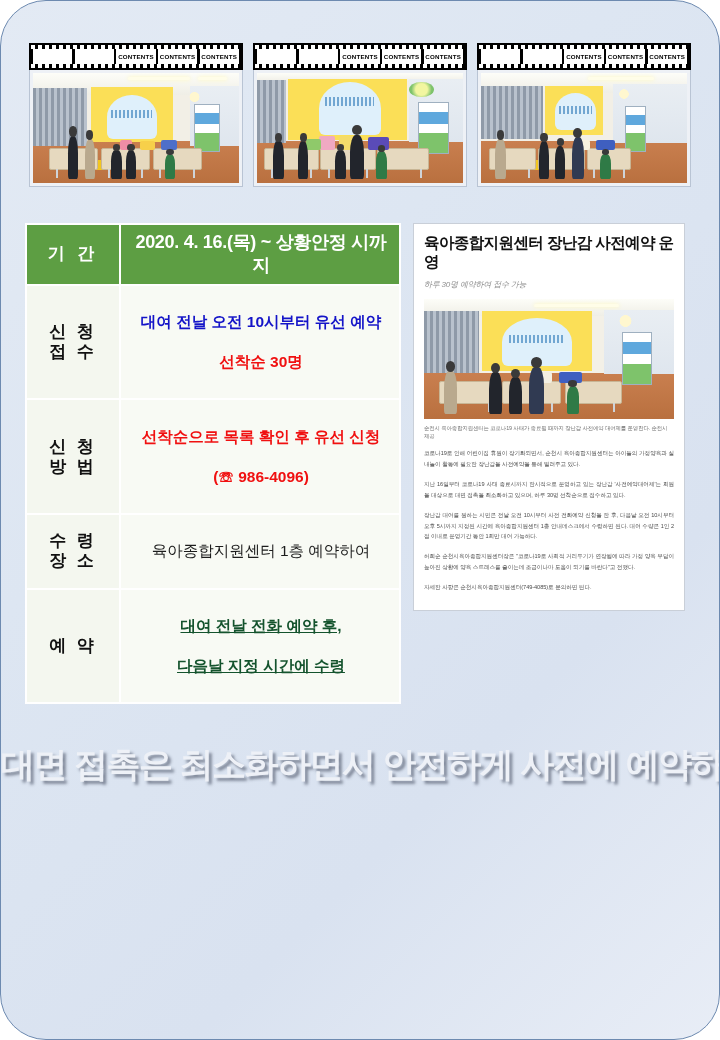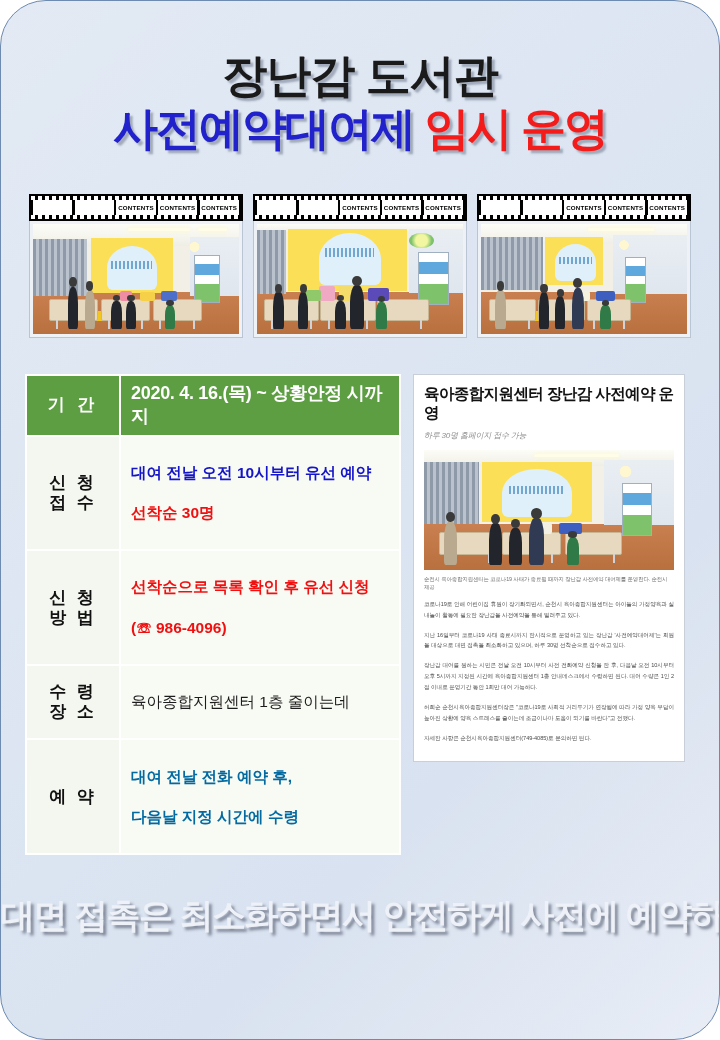--- a/index.html
+++ b/index.html
@@ -154,20 +154,21 @@
   .info-table {
     width: 376px;
     border-collapse: collapse;
     background: #f6f8f2;
     table-layout: fixed;
   }
   .info-table td {
     border: 2px solid #ffffff;
     padding: 6px 8px;
     vertical-align: middle;
+    text-align: center;
   }
   .info-table td.lab {
     width: 76px;
     text-align: center;
     font-size: 17px;
     font-weight: bold;
     color: #111;
     letter-spacing: 3px;
     line-height: 1.18;
     white-space: pre-line;
@@ -184,21 +185,21 @@
   }
   .row-head td.lab { color: #fff; font-size: 17px; letter-spacing: 4px; }
   .row-head td.val { color: #fff; font-size: 18px; font-weight: bold; letter-spacing: -0.3px; }
   .shade-a td.lab { background: #f4f7ef; }
   .shade-a td.val { background: #f8faf4; margin-left: 19px; }
   .shade-b td.lab { background: #dbe5cb; }
   .shade-b td.val { background: #dfe8d2; }
   .v-blue   { color: #1414c8; font-weight: bold; }
   .v-red    { color: #f01010; font-weight: bold; }
   .v-plain  { color: #1c1c1c; font-weight: normal; }
-  .v-under  { color: #0369a1; font-weight: bold; }
+  .v-under  { color: #14532d; font-weight: bold; text-decoration: underline; }
 
   
   .article {
     width: 272px;
     background: #ffffff;
     border: 1px solid #c9cfd8;
     padding: 9px 10px 8px;
     box-sizing: border-box;
   }
   .art-head {
@@ -252,27 +253,20 @@
     letter-spacing: -1.5px;
     text-shadow: 3px 3px 3px rgba(108,116,134,.85);
     white-space: nowrap;
   }
 </style>
 </head>
 <body>
 
 <div id="poster">
 
-  <div class="title-block">
-    <div class="title-line1">장난감 도서관</div>
-    <div class="title-line2">
-      <span class="title-blue">사전예약대여제</span>
-      <span class="title-red">임시 운영</span>
-    </div>
-  </div>
 
   <div class="photo-row">
 
     <div class="photo-card">
       <div class="filmstrip">
         <div class="frame empty"></div>
         <div class="frame empty"></div>
         <div class="frame">CONTENTS</div>
         <div class="frame">CONTENTS</div>
         <div class="frame">CONTENTS</div>
@@ -402,36 +396,36 @@
 방 법</td>
           <td class="val">
             <div class="v-red">선착순으로 목록 확인 후 유선 신청</div>
             <div class="v-red">(☏ 986-4096)</div>
           </td>
         </tr>
         <tr class="shade-a">
           <td class="lab">수 령
 장 소</td>
           <td class="val">
-            <div class="v-plain">육아종합지원센터 1층 줄이는데</div>
+            <div class="v-plain">육아종합지원센터 1층 예약하여</div>
           </td>
         </tr>
         <tr class="shade-a">
           <td class="lab">예 약</td>
           <td class="val">
             <div class="v-under">대여 전날 전화 예약 후,</div>
             <div class="v-under">다음날 지정 시간에 수령</div>
           </td>
         </tr>
       </tbody>
     </table>
 
     <div class="article">
       <div class="art-head">육아종합지원센터 장난감 사전예약 운영</div>
-      <div class="art-sub">하루 30명 홈페이지 접수 가능</div>
+      <div class="art-sub">하루 30명 예약하여 접수 가능</div>
       <div class="art-photo">
         <div class="photo-scene" style="background:linear-gradient(to bottom,#f3f0e7 0%,#f3f0e7 62%,#c97f4f 62%,#b9703f 100%)">
           <div class="sc-ceiling" style="height:14%"></div>
           <div class="sc-ceillight" style="left:44%;width:34%"></div>
           <div class="sc-blinds" style="top:10%;width:22%;height:52%"></div>
           <div class="sc-yellowwall" style="top:10%;left:23%;width:44%;height:50%"></div>
           <div class="sc-arch" style="top:16%;left:31%;width:28%;height:40%"></div>
           <div class="sc-archtext" style="top:30%;left:34%;width:22%;height:7%"></div>
           <div class="sc-rightwall" style="top:9%;width:28%;height:54%"></div>
           <div class="sc-banner" style="top:28%;right:9%;width:11%;height:42%"></div>

